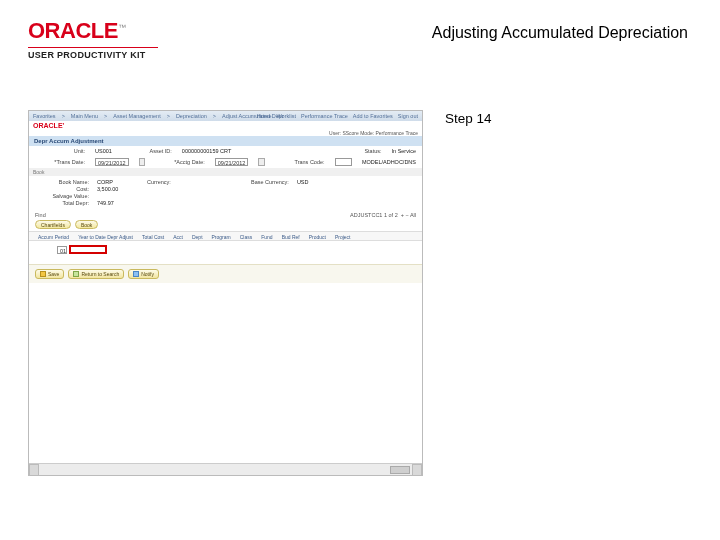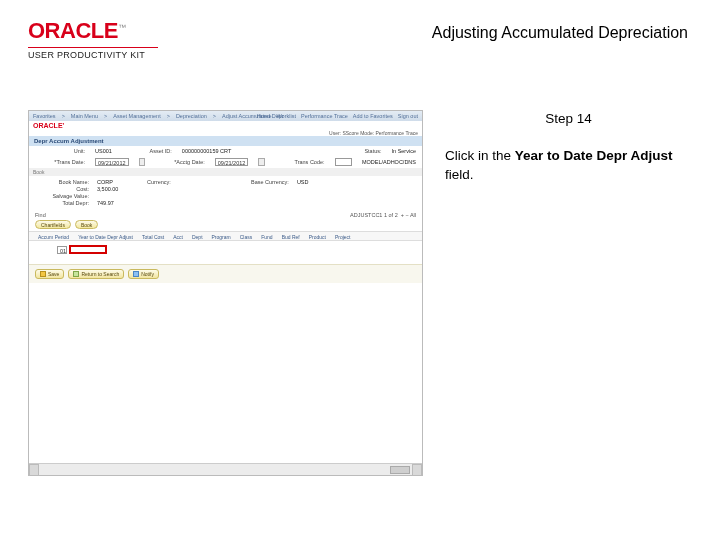--- a/index.html
+++ b/index.html
@@ -11,27 +11,27 @@
     font-size: 12px;
     color: #000;
     background: #fff;
   }
   .page { display: flex; flex-direction: column; width: 720px; height: 510px; padding: 18px 28px; }
   .header { display: flex; align-items: flex-start; gap: 24px; }
   .logo-block { flex: 0 0 140px; }
   .logo-oracle { font-family: Arial, sans-serif; font-weight: bold; color: #d8001a; font-size: 22px; letter-spacing: -0.5px; position: relative; }
   .logo-tm { font-size: 8px; color: #888; vertical-align: super; font-weight: normal; }
   .logo-rule { border-top: 1px solid #d8001a; margin: 3px 0 2px 0; width: 130px; }
-  .logo-sub { font-size: 9px; letter-spacing: 0.3px; font-weight: 400; color: #222; }
+  .logo-sub { font-size: 9px; letter-spacing: 0.3px; font-weight: 700; color: #222; }
   .title { flex: 1; text-align: right; font-size: 16px; color: #000; padding-top: 6px; padding-right: 4px; }
   .content-row { display: flex; gap: 22px; margin-top: 50px; }
   .screenshot-col { flex: 0 0 395px; }
   .instruction-col { flex: 1; font-size: 13.5px; line-height: 1.4; }
   .instruction-col p { margin: 0 0 18px 0; }
-  .step-label { font-size: 13.5px; margin-bottom: 24px; text-align: center; }
+  .step-label { font-size: 13.5px; margin-bottom: 24px; }
   .bold { font-weight: bold; }
 
   
   .app-frame { width: 395px; border: 1px solid #bbb; background: #fff; font-size: 5.5px; color: #333; position: relative; }
   .app-topbar { background: linear-gradient(#e4ecf4, #cfdcea); padding: 2px 4px; display: flex; gap: 6px; align-items: center; color: #3a5a88; white-space: nowrap; }
   .app-topbar span { opacity: .85; }
   .app-topright { position: absolute; right: 4px; top: 2px; display: flex; gap: 5px; color: #3a5a88; }
   .app-brandrow { display:flex; align-items:center; padding: 1px 4px; }
   .app-brandrow .mini-oracle { color: #d8001a; font-weight:bold; font-size:7px; }
   .app-userline { text-align: right; padding: 0 4px; color: #555; font-size:5px; }
@@ -195,19 +195,16 @@
         <div class="hscroll">
           <div class="thumb-l"></div>
           <div class="track"></div>
           <div class="thumb-r"></div>
         </div>
       </div>
     </div>
 
     <div class="instruction-col">
       <p class="step-label">Step 14</p>
-      <p>
-        <span>Click in the </span><span class="bold">Year to Date Depr Adjust</span><span> field.</span>
-      </p>
     </div>
   </div>
 
 </div>
 
 </body></html>

